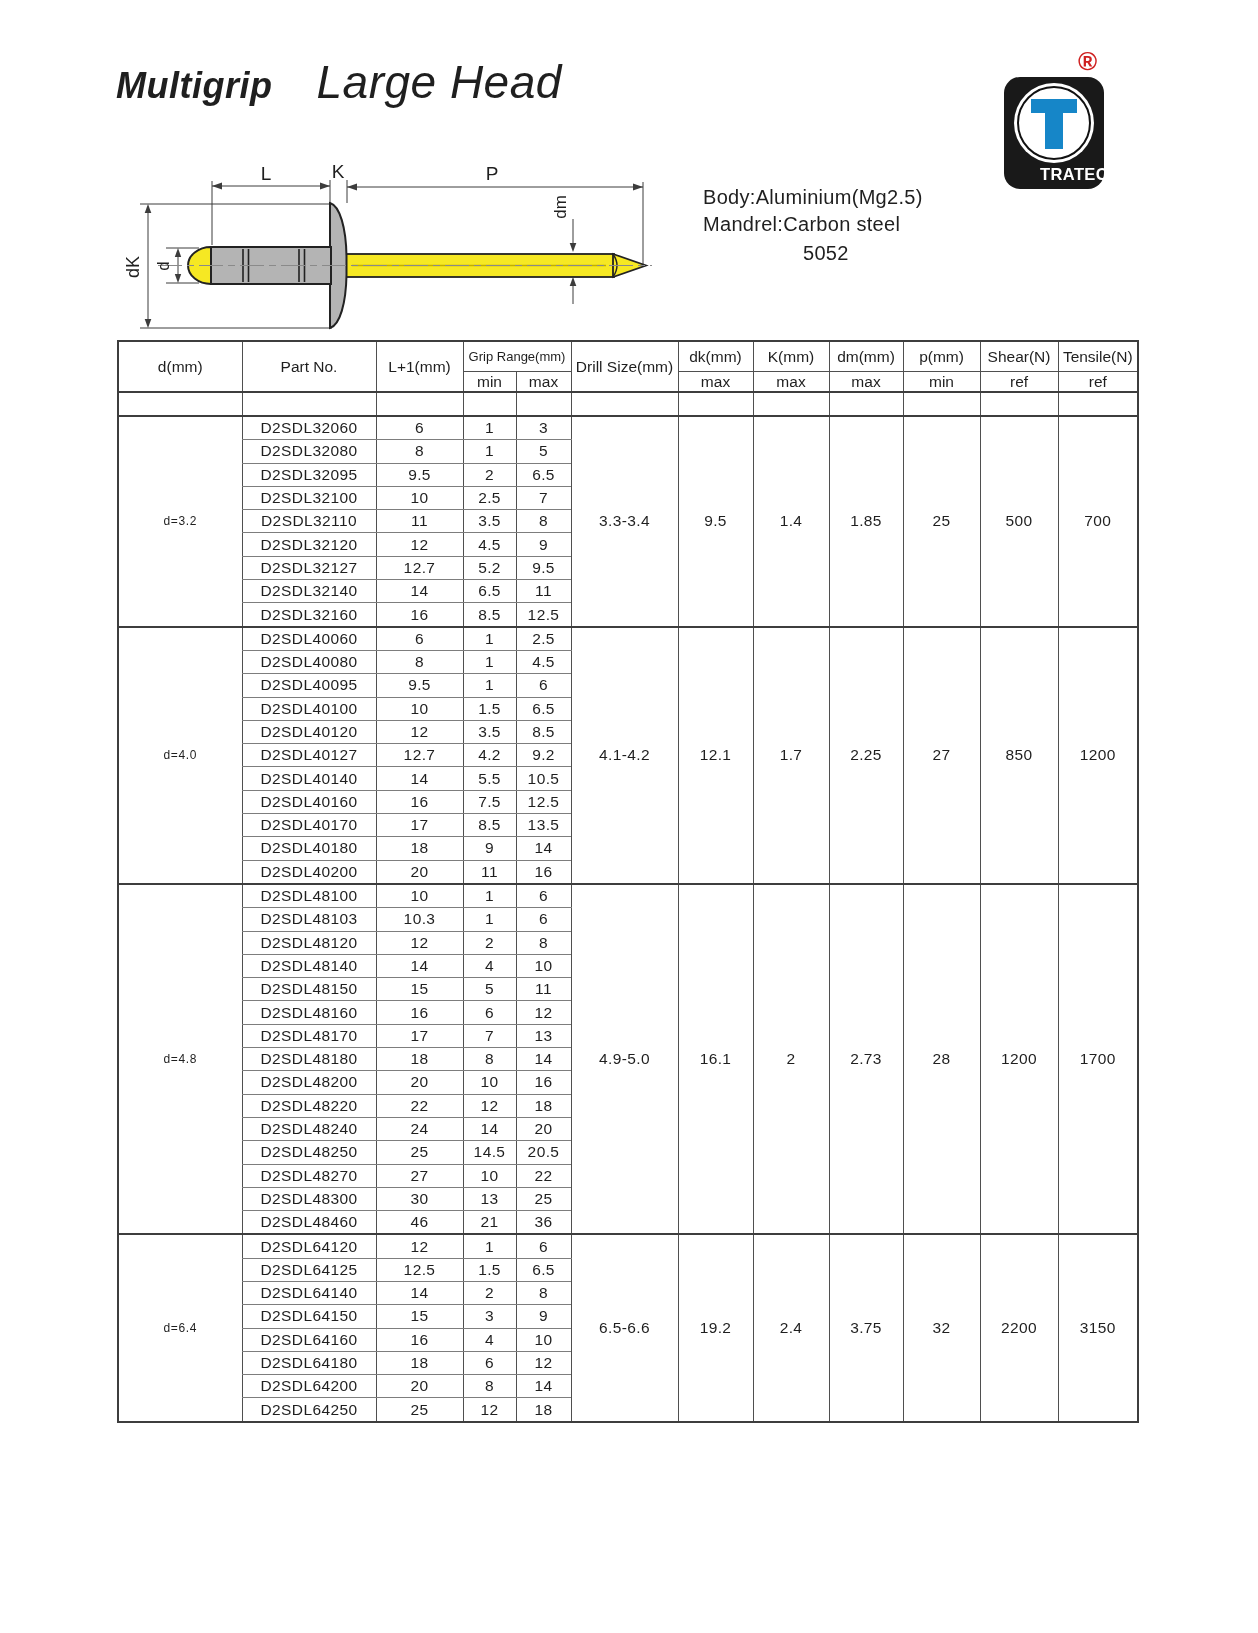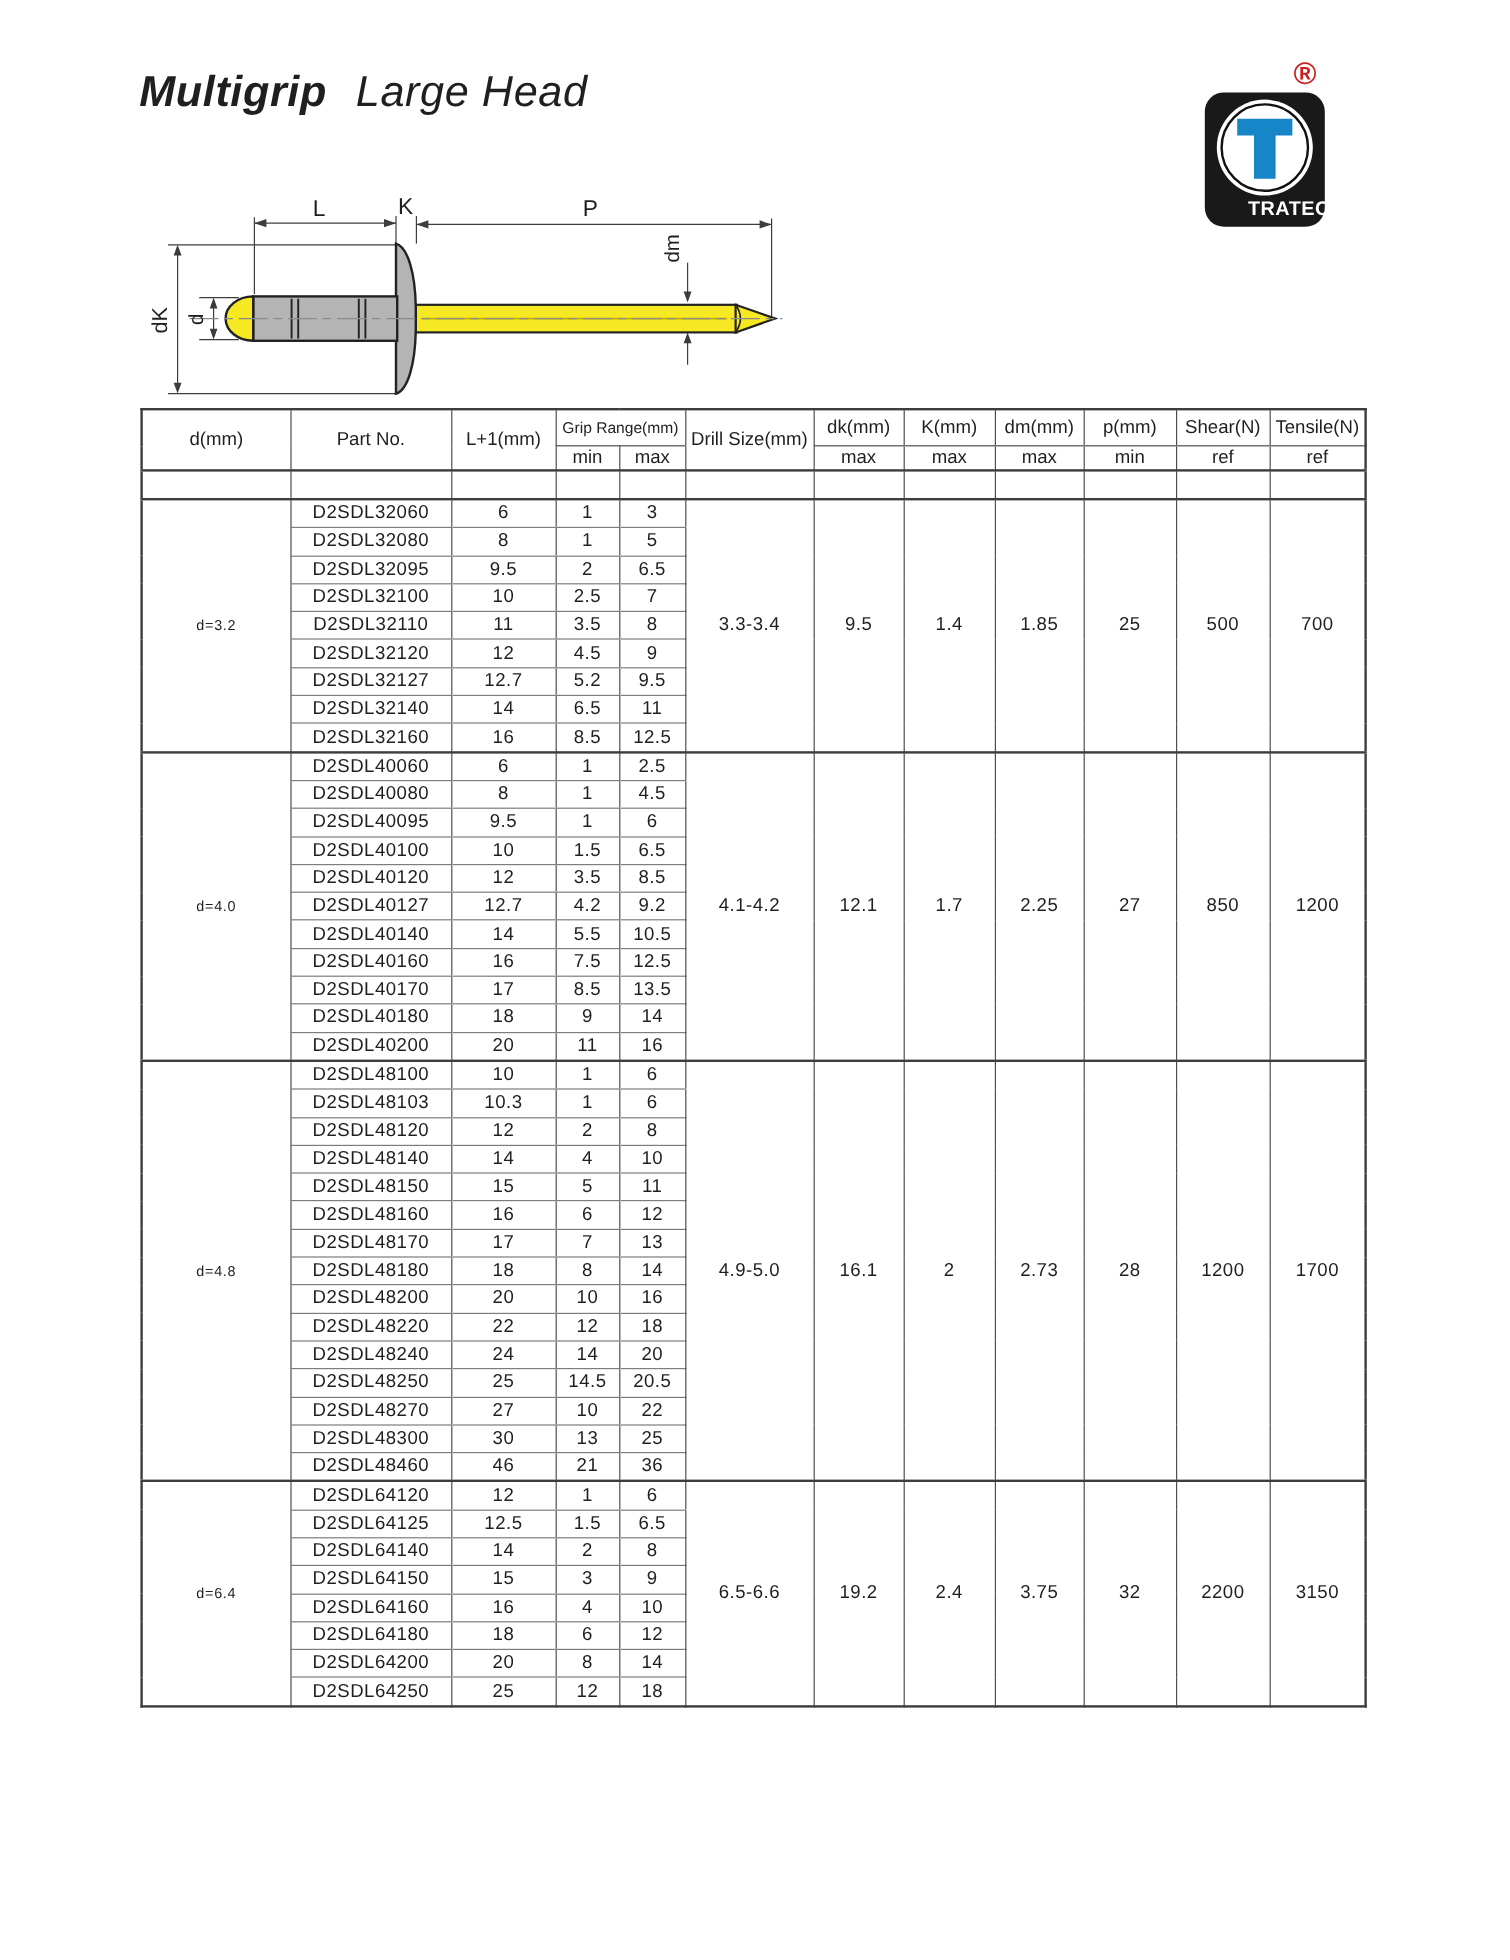--- a/index.html
+++ b/index.html
@@ -2,21 +2,21 @@
 <html><head>
 <meta charset="utf-8">
 <style>
   html,body{margin:0;padding:0;background:#fff;}
   .page{position:relative;width:1258px;height:1633px;background:#ffffff;overflow:hidden;
         font-family:"Liberation Sans",sans-serif;color:#1f1f1f;}
 
   
   .title{position:absolute;left:116px;top:55px;white-space:nowrap;}
   .title .brand{font-size:36px;font-weight:bold;font-style:italic;letter-spacing:0.5px;}
-  .title .variant{font-size:36px;font-style:italic;margin-left:24px;letter-spacing:0.5px;}
+  .title .variant{font-size:46px;font-style:italic;margin-left:44px;letter-spacing:0.5px;}
 
   
   .regmark{position:absolute;left:1078px;top:46px;font-size:26px;color:#cf2020;font-weight:bold;}
 
   
   .logo{position:absolute;left:1004px;top:77px;width:100px;height:112px;background:#191919;border-radius:16px;}
   .logo .disc{position:absolute;left:10px;top:6px;width:80px;height:80px;background:#fff;border-radius:50%;}
   .logo .ring{position:absolute;left:3px;top:3px;right:3px;bottom:3px;border:2.5px solid #111;border-radius:50%;}
   .logo svg{position:absolute;left:0;top:0;}
   .logo .wordmark{position:absolute;left:0;right:0;bottom:5px;text-align:center;color:#fff;
@@ -62,20 +62,25 @@
   <div class="logo">
     <div class="disc">
       <div class="ring"></div>
     </div>
     <svg width="100" height="100" aria-hidden="true">
       <polygon points="27,22 73,22 73,36 59,36 59,72 41,72 41,36 27,36" fill="#1686c8"></polygon>
     </svg>
     <div class="wordmark">TRATEC</div>
   </div>
 
+  <div class="materials">
+    <div>Body:Aluminium(Mg2.5)</div>
+    <div>Mandrel:Carbon steel</div>
+    <div class="alloy">5052</div>
+  </div>
 
   <svg class="drawing" width="580" height="210" viewBox="100 145 580 210">
     <g stroke="#3c3c3c" stroke-width="1" fill="none">
 
       <path d="M140,204 H332"></path>
       <path d="M140,328 H332"></path>
       <path d="M148,211 V322"></path>
 
       <path d="M166,248 H199"></path>
       <path d="M166,283 H199"></path>

